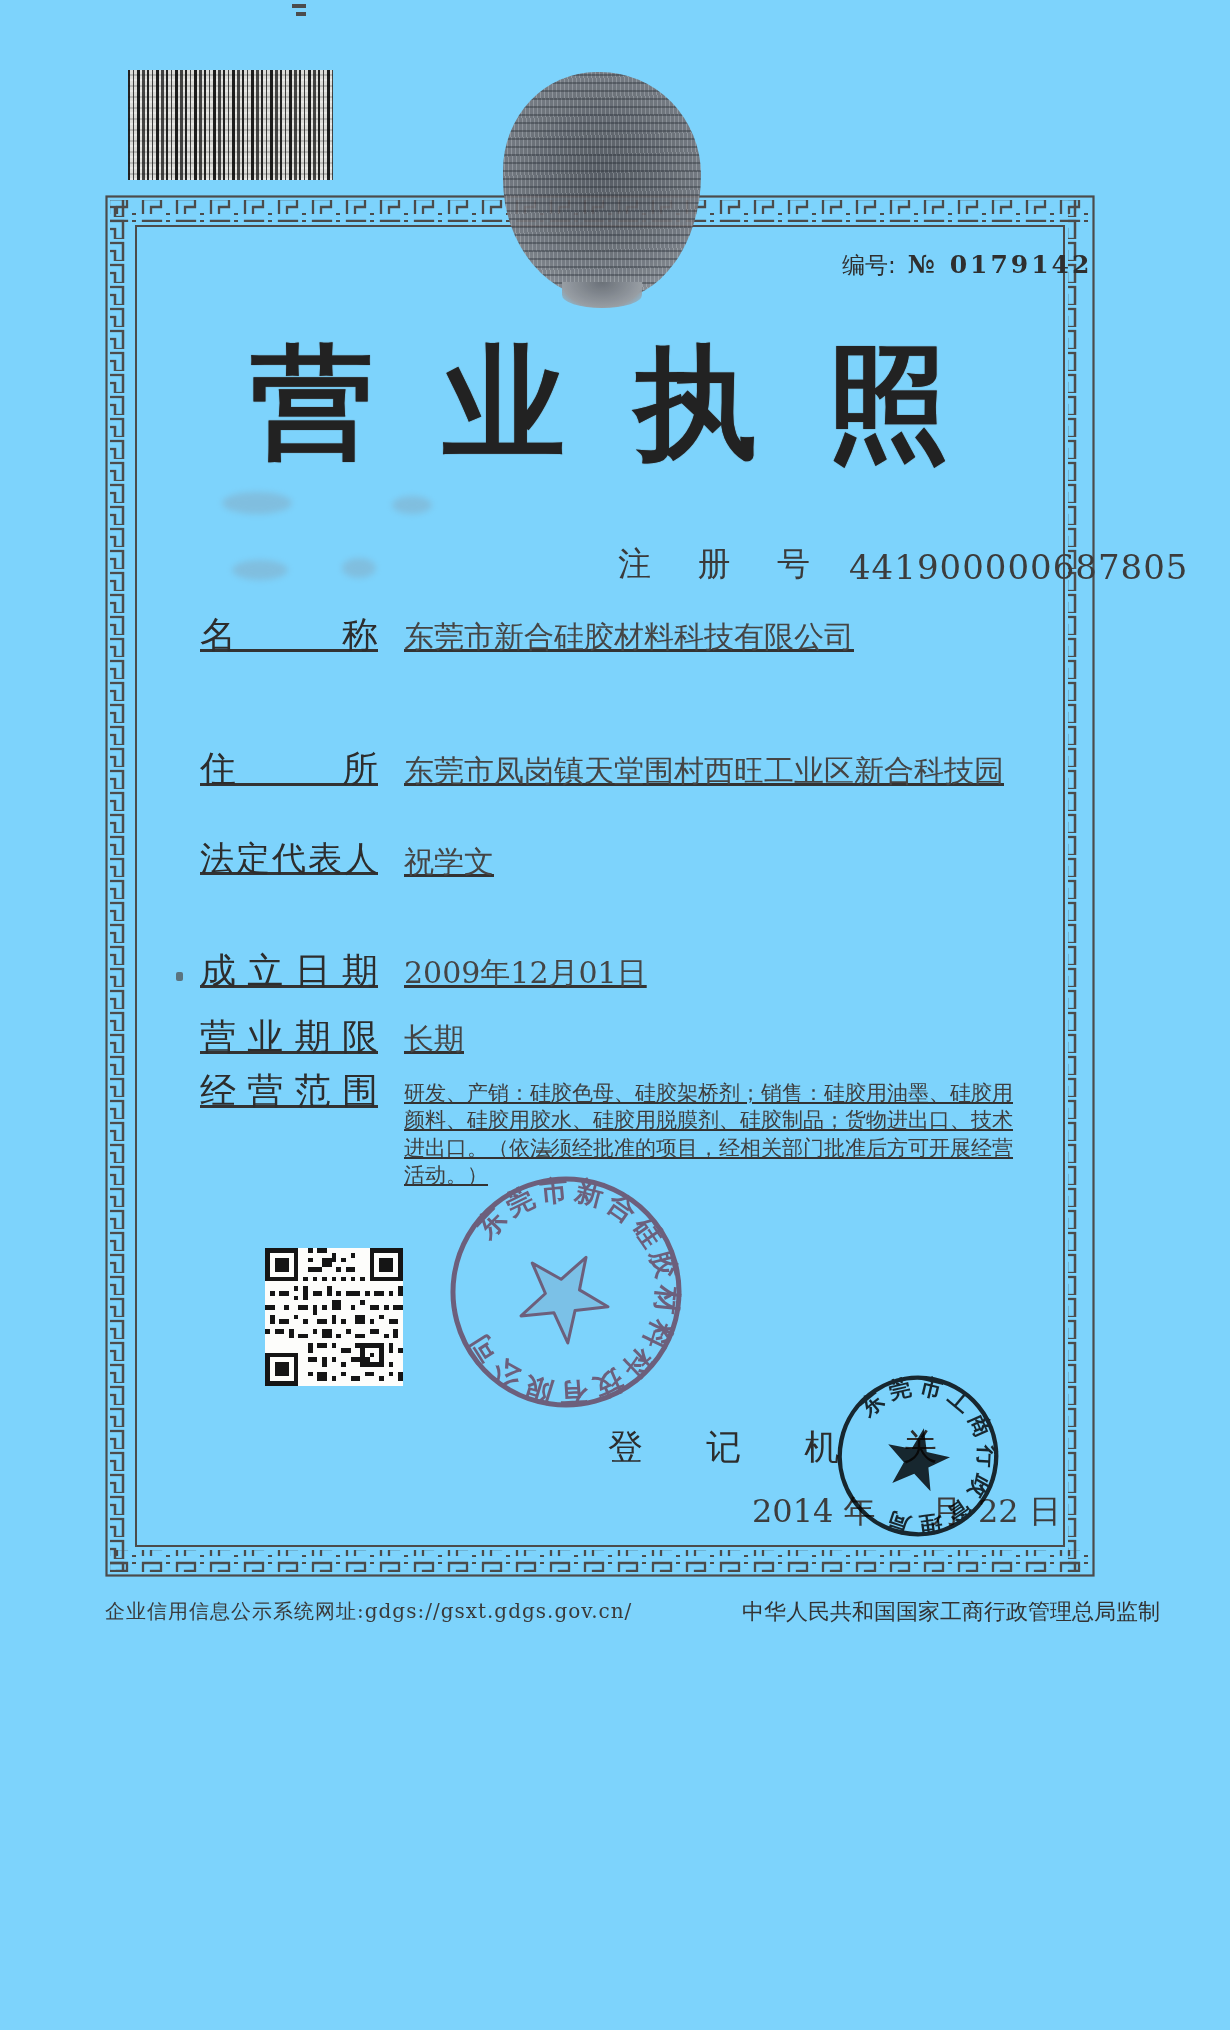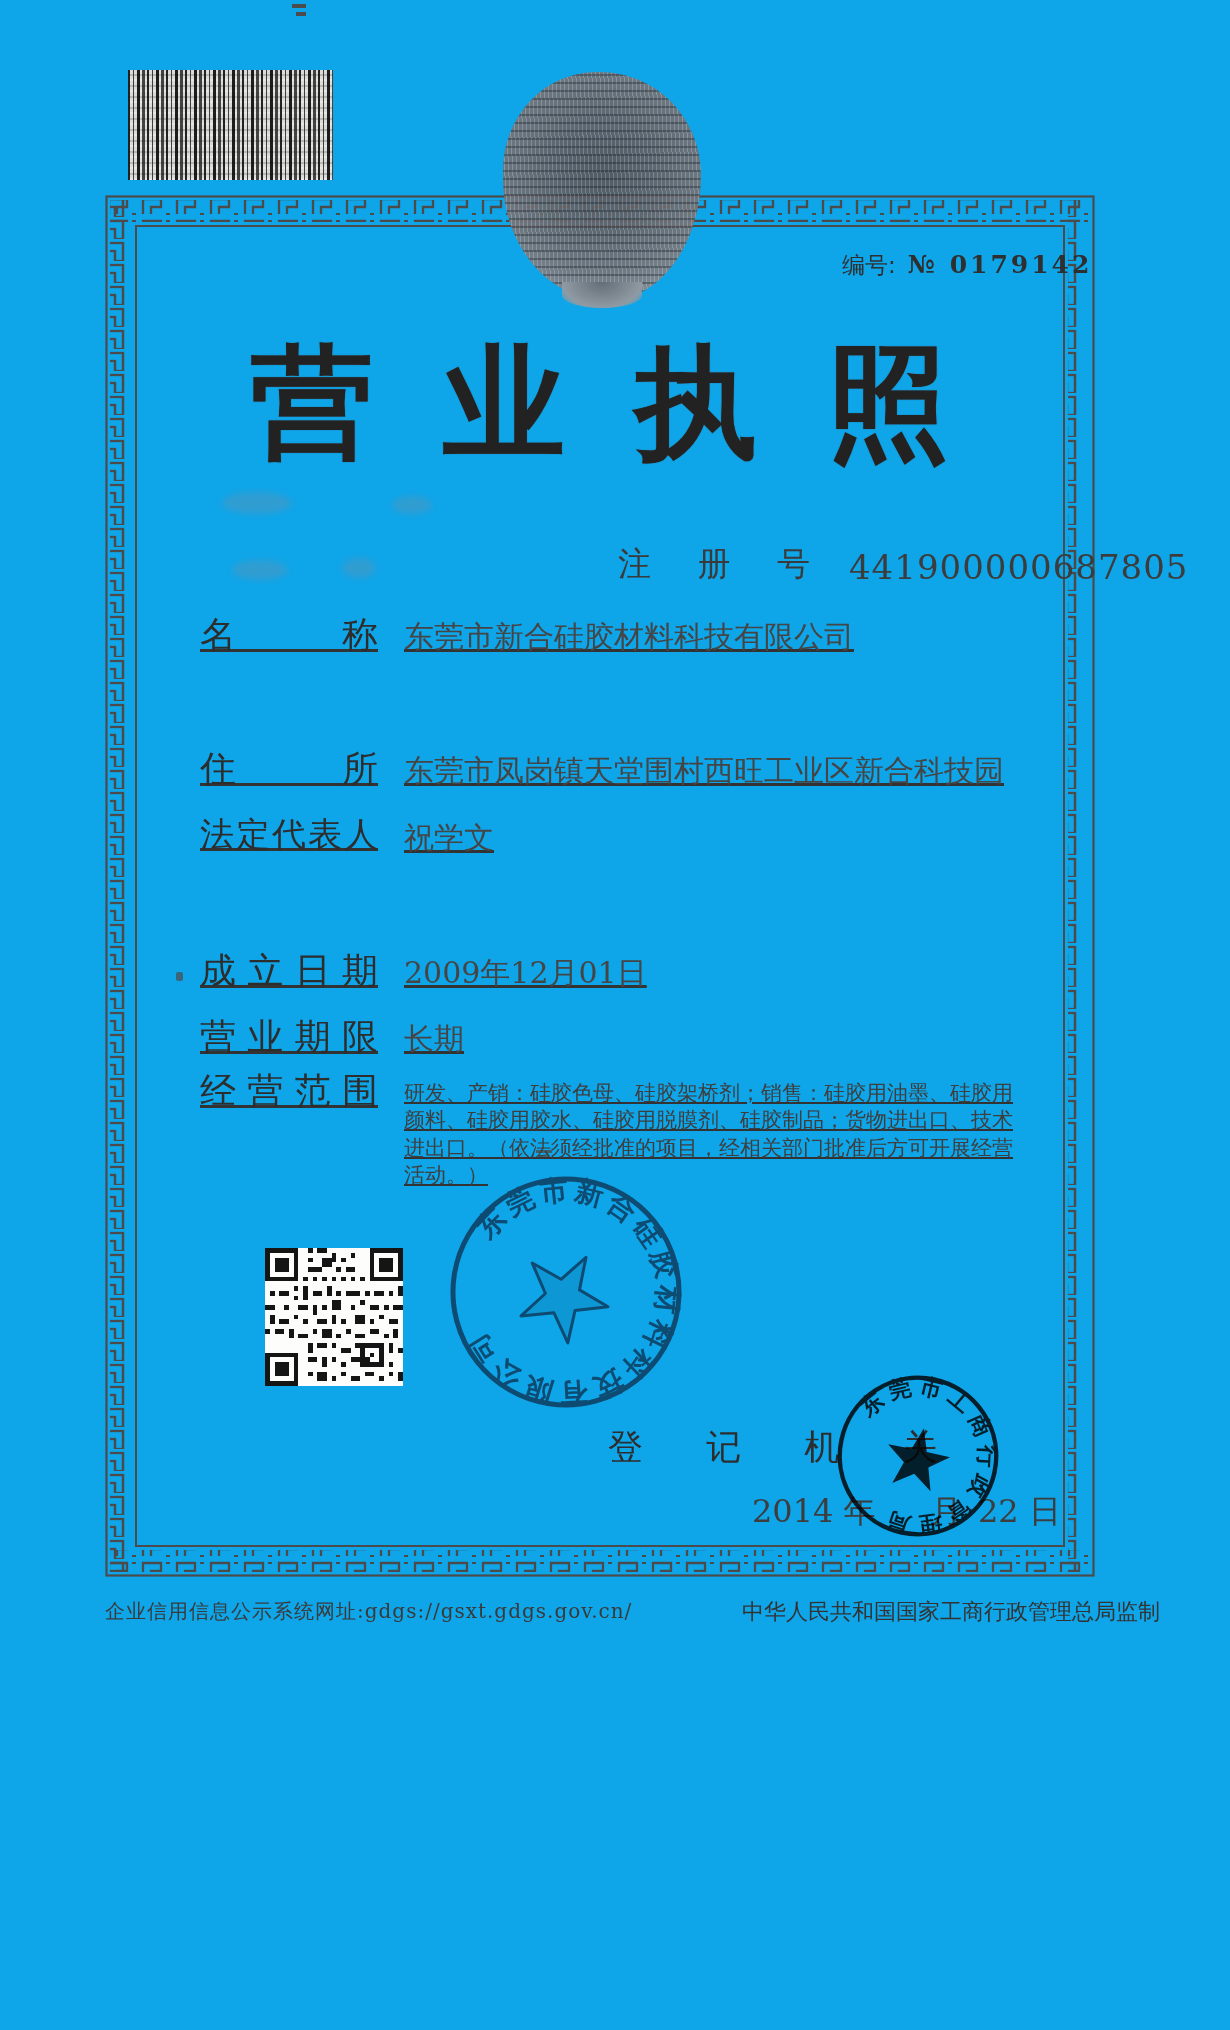--- a/index.html
+++ b/index.html
@@ -1,17 +1,17 @@
 <!DOCTYPE html>
 <html><head>
 <meta charset="utf-8">
 <style>
   html,body{margin:0;padding:0;background:#9a9a9a;}
   .canvas{
-    position:relative;width:1230px;height:2030px;background:#0ea5e9;
+    position:relative;width:1230px;height:2030px;background:#7dd3fc;
     overflow:hidden;font-family:"DejaVu Serif","Liberation Serif",serif;color:#333;
   }
   
   .artifact{position:absolute;background:#4c4c4c;}
   .smudge{position:absolute;border-radius:50%;background:#8a8a95;filter:blur(3px);opacity:.28;}
   
   .barcode{
     position:absolute;left:128px;top:70px;width:205px;height:110px;
     background:
       repeating-linear-gradient(90deg,
@@ -136,21 +136,21 @@
   </div>
 
   <div class="row" style="top:614px">
     <div class="row-label">名称</div>
     <div class="row-value">东莞市新合硅胶材料科技有限公司</div>
   </div>
   <div class="row" style="top:748px">
     <div class="row-label">住所</div>
     <div class="row-value">东莞市凤岗镇天堂围村西旺工业区新合科技园</div>
   </div>
-  <div class="row" style="top:815px">
+  <div class="row" style="top:839px">
     <div class="row-label small">法定代表人</div>
     <div class="row-value">祝学文</div>
   </div>
   <div class="row" style="top:950px">
     <div class="row-label">成立日期</div>
     <div class="row-value">2009年12月01日</div>
   </div>
   <div class="row" style="top:1016px">
     <div class="row-label">营业期限</div>
     <div class="row-value">长期</div>

